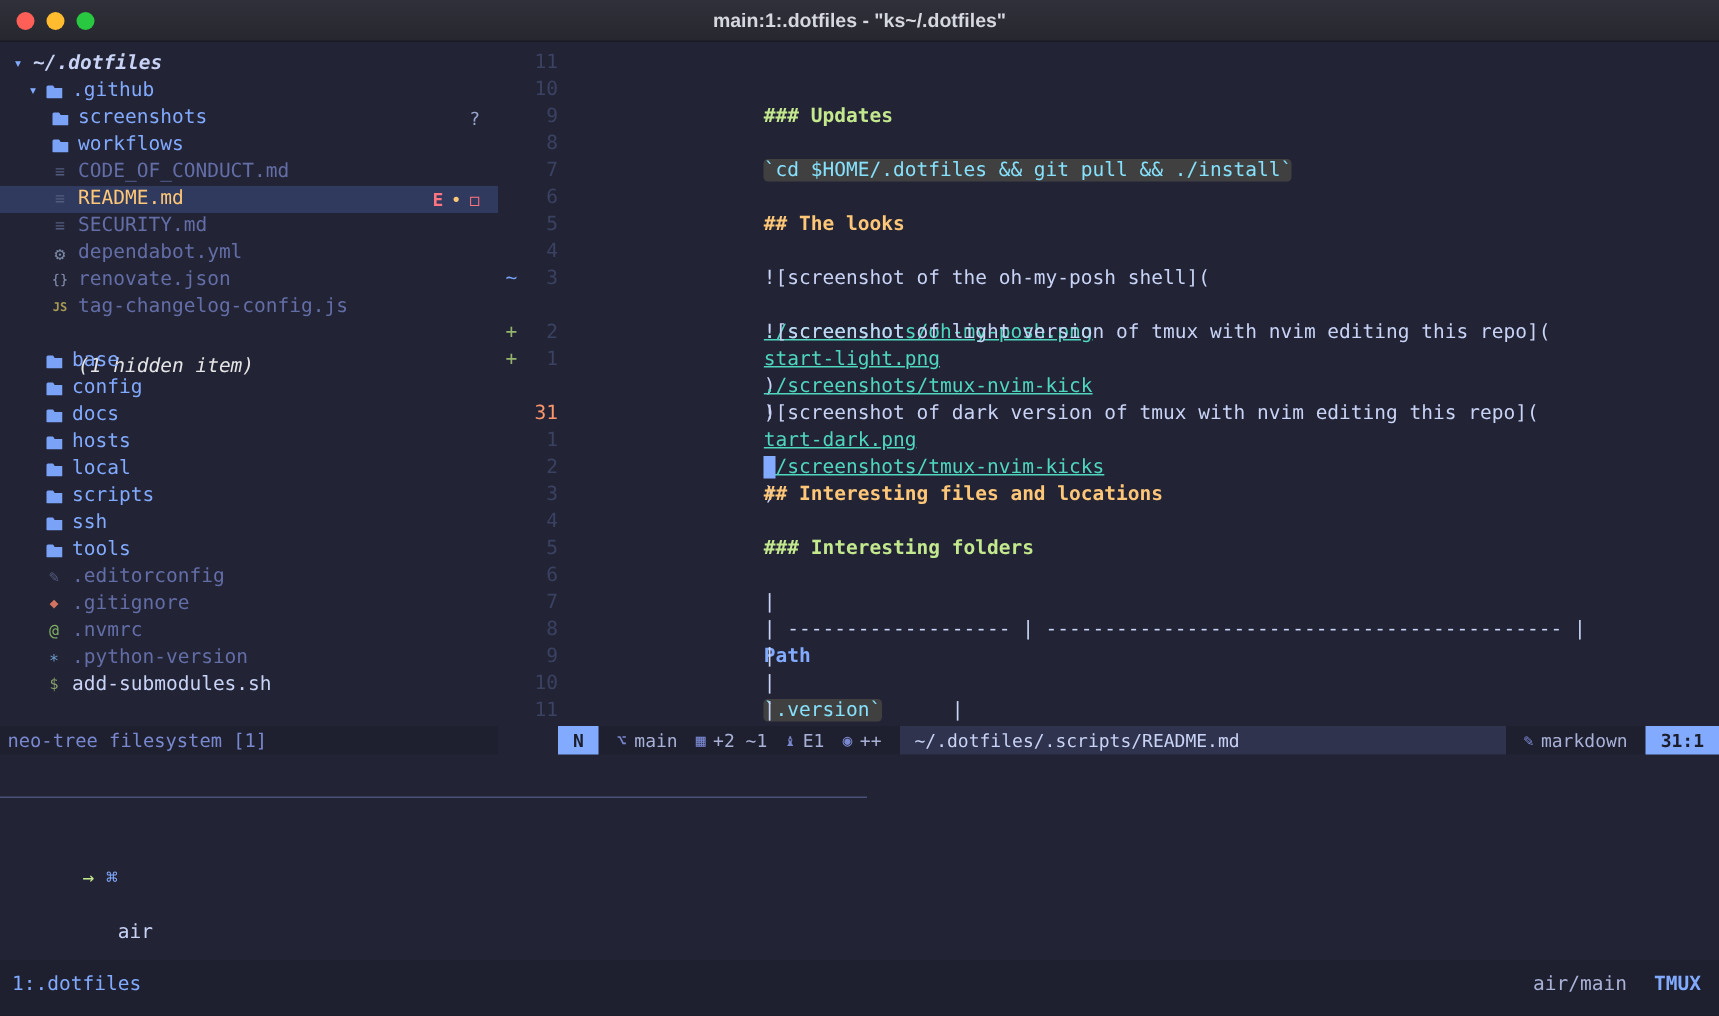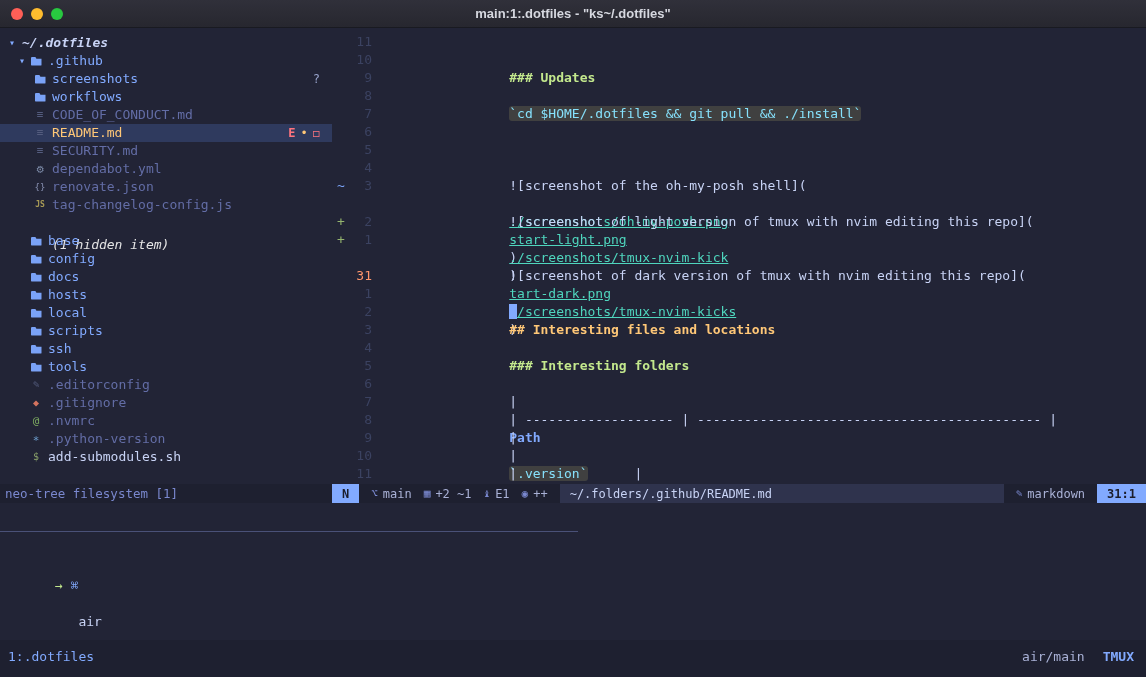--- a/index.html
+++ b/index.html
@@ -81,21 +81,21 @@
   .etext { margin-left: 12px; white-space: pre; }
   .seg[data-k="txt"] { color: #c8d3f5; }
   .seg[data-k="h2"] { color: #ffc777; font-weight: bold; }
   .seg[data-k="h3"] { color: #c3e88d; font-weight: bold; }
   .seg[data-k="code"] { color: #86e1fc; background: #404040; border-radius: 3px; }
   .seg[data-k="url"] { color: #4fd6be; text-decoration: underline; }
   .seg[data-k="th"] { color: #82aaff; font-weight: bold; }
   .seg[data-k="cursor"] { background: #82aaff; color: #82aaff; }
 
   
-  .statusrow { height: 19px; flex: none; display: flex; }
+  .statusrow { height: 19px; flex: none; display: flex; gap: 40px; }
   .nt-footer {
     width: 332px; flex: none; background: #1e2030; color: #7a88cf;
     font-size: 12.5px; line-height: 19px; padding-left: 5px;
   }
   .statusline { flex: 1; background: #1e2030; display: flex; align-items: center; font-size: 12px; color: #a9b1d6; }
   .sl-mode, .sl-pos {
     background: #82aaff; color: #1b1d2b; font-weight: bold;
     padding: 0 10px; height: 100%; display: flex; align-items: center; flex: none;
   }
   .sl-seg { display: flex; align-items: center; gap: 5px; margin-left: 12px; flex: none; white-space: pre; }
@@ -405,20 +405,25 @@
             <span class="esign"></span>
             <span class="enum">8</span>
             <span class="etext">
               
             </span>
           </div>
 
           <div class="eline">
             <span class="esign"></span>
             <span class="enum">7</span>
+            <span class="etext">
+              
+                <span class="seg" data-k="h2">## The looks</span>
+              
+            </span>
           </div>
 
           <div class="eline">
             <span class="esign"></span>
             <span class="enum">6</span>
             <span class="etext">
               
             </span>
           </div>
 
@@ -655,21 +660,21 @@
           <span>+2 ~1</span>
         </span>
         <span class="sl-seg">
           <i class="slic">♝</i>
           <span>E1</span>
         </span>
         <span class="sl-seg">
           <i class="slic">◉</i>
           <span>++</span>
         </span>
-        <span class="sl-file">~/.folders/.github/README.md</span>
+        <span class="sl-file">~/.dotfiles/.scripts/README.md</span>
         <span class="sl-seg sl-ft">
           <i class="slic">✎</i>
           <span>markdown</span>
         </span>
         <span class="sl-pos">31:1</span>
       </div>
     </div>
 
     <div class="cmdline"></div>
   </div>

